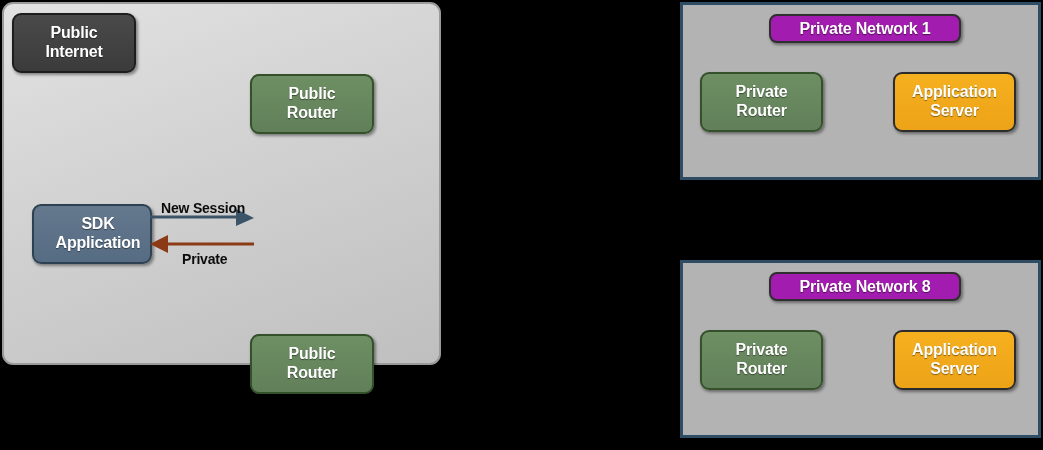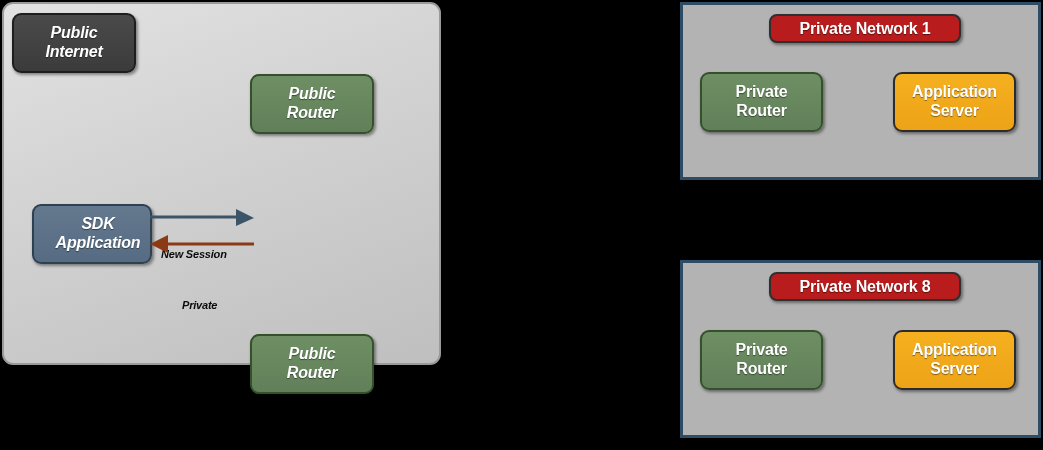--- a/index.html
+++ b/index.html
@@ -39,36 +39,35 @@
     position: absolute;
     left: 2px;
     top: 2px;
     width: 439px;
     height: 363px;
     box-sizing: border-box;
     border-radius: 11px;
     border: 2px solid #9a9a9a;
     background: linear-gradient(160deg, #e2e2e2 0%, #d5d5d5 35%, #bfbfbf 100%);
     box-shadow: 2px 3px 4px rgba(0,0,0,.45);
-    font-style: italic;
   }
 
   
   .panel {
     position: absolute;
     box-sizing: border-box;
     border: 3px solid #2e4c64;
     background: #b3b3b3;
     box-shadow: 2px 2px 3px rgba(0,0,0,.4);
   }
   .panel-title {
     position: absolute;
     box-sizing: border-box;
     border-radius: 8px;
-    background: #b91c1c;
+    background: #a21caf;
     border: 2.5px solid #2f2f2f;
     color: #ffffff;
     font-weight: bold;
     font-size: 16px;
     display: flex;
     align-items: center;
     justify-content: center;
     text-shadow: 0 1px 1px rgba(0,0,0,.5);
     box-shadow: 1.5px 2px 3px rgba(0,0,0,.4);
     letter-spacing: -0.2px;
@@ -81,26 +80,25 @@
   .c-brown  { background: linear-gradient(180deg,#9e4f2b 0%,#8f4524 100%); border: 2.5px solid #5e2a11; }
   .c-orange { background: linear-gradient(180deg,#f5b01f 0%,#eda317 100%); border: 2.5px solid #2c2c2c; }
 
   
   .arrow-svg {
     position: absolute;
     overflow: visible;
   }
   .arrow-label {
     position: absolute;
-    font-size: 11px;
+    font-size: 14px;
     font-weight: bold;
     color: #0b0b0b;
     white-space: nowrap;
     letter-spacing: -0.2px;
-    margin-top: 48px;
   }
 </style>
 </head>
 <body>
 
 <div class="stage">
 
   <div class="node c-dark" style="left:8px; top:9px; width:124px; height:60px;">
     <span class="lbl">Public
 Internet</span>

